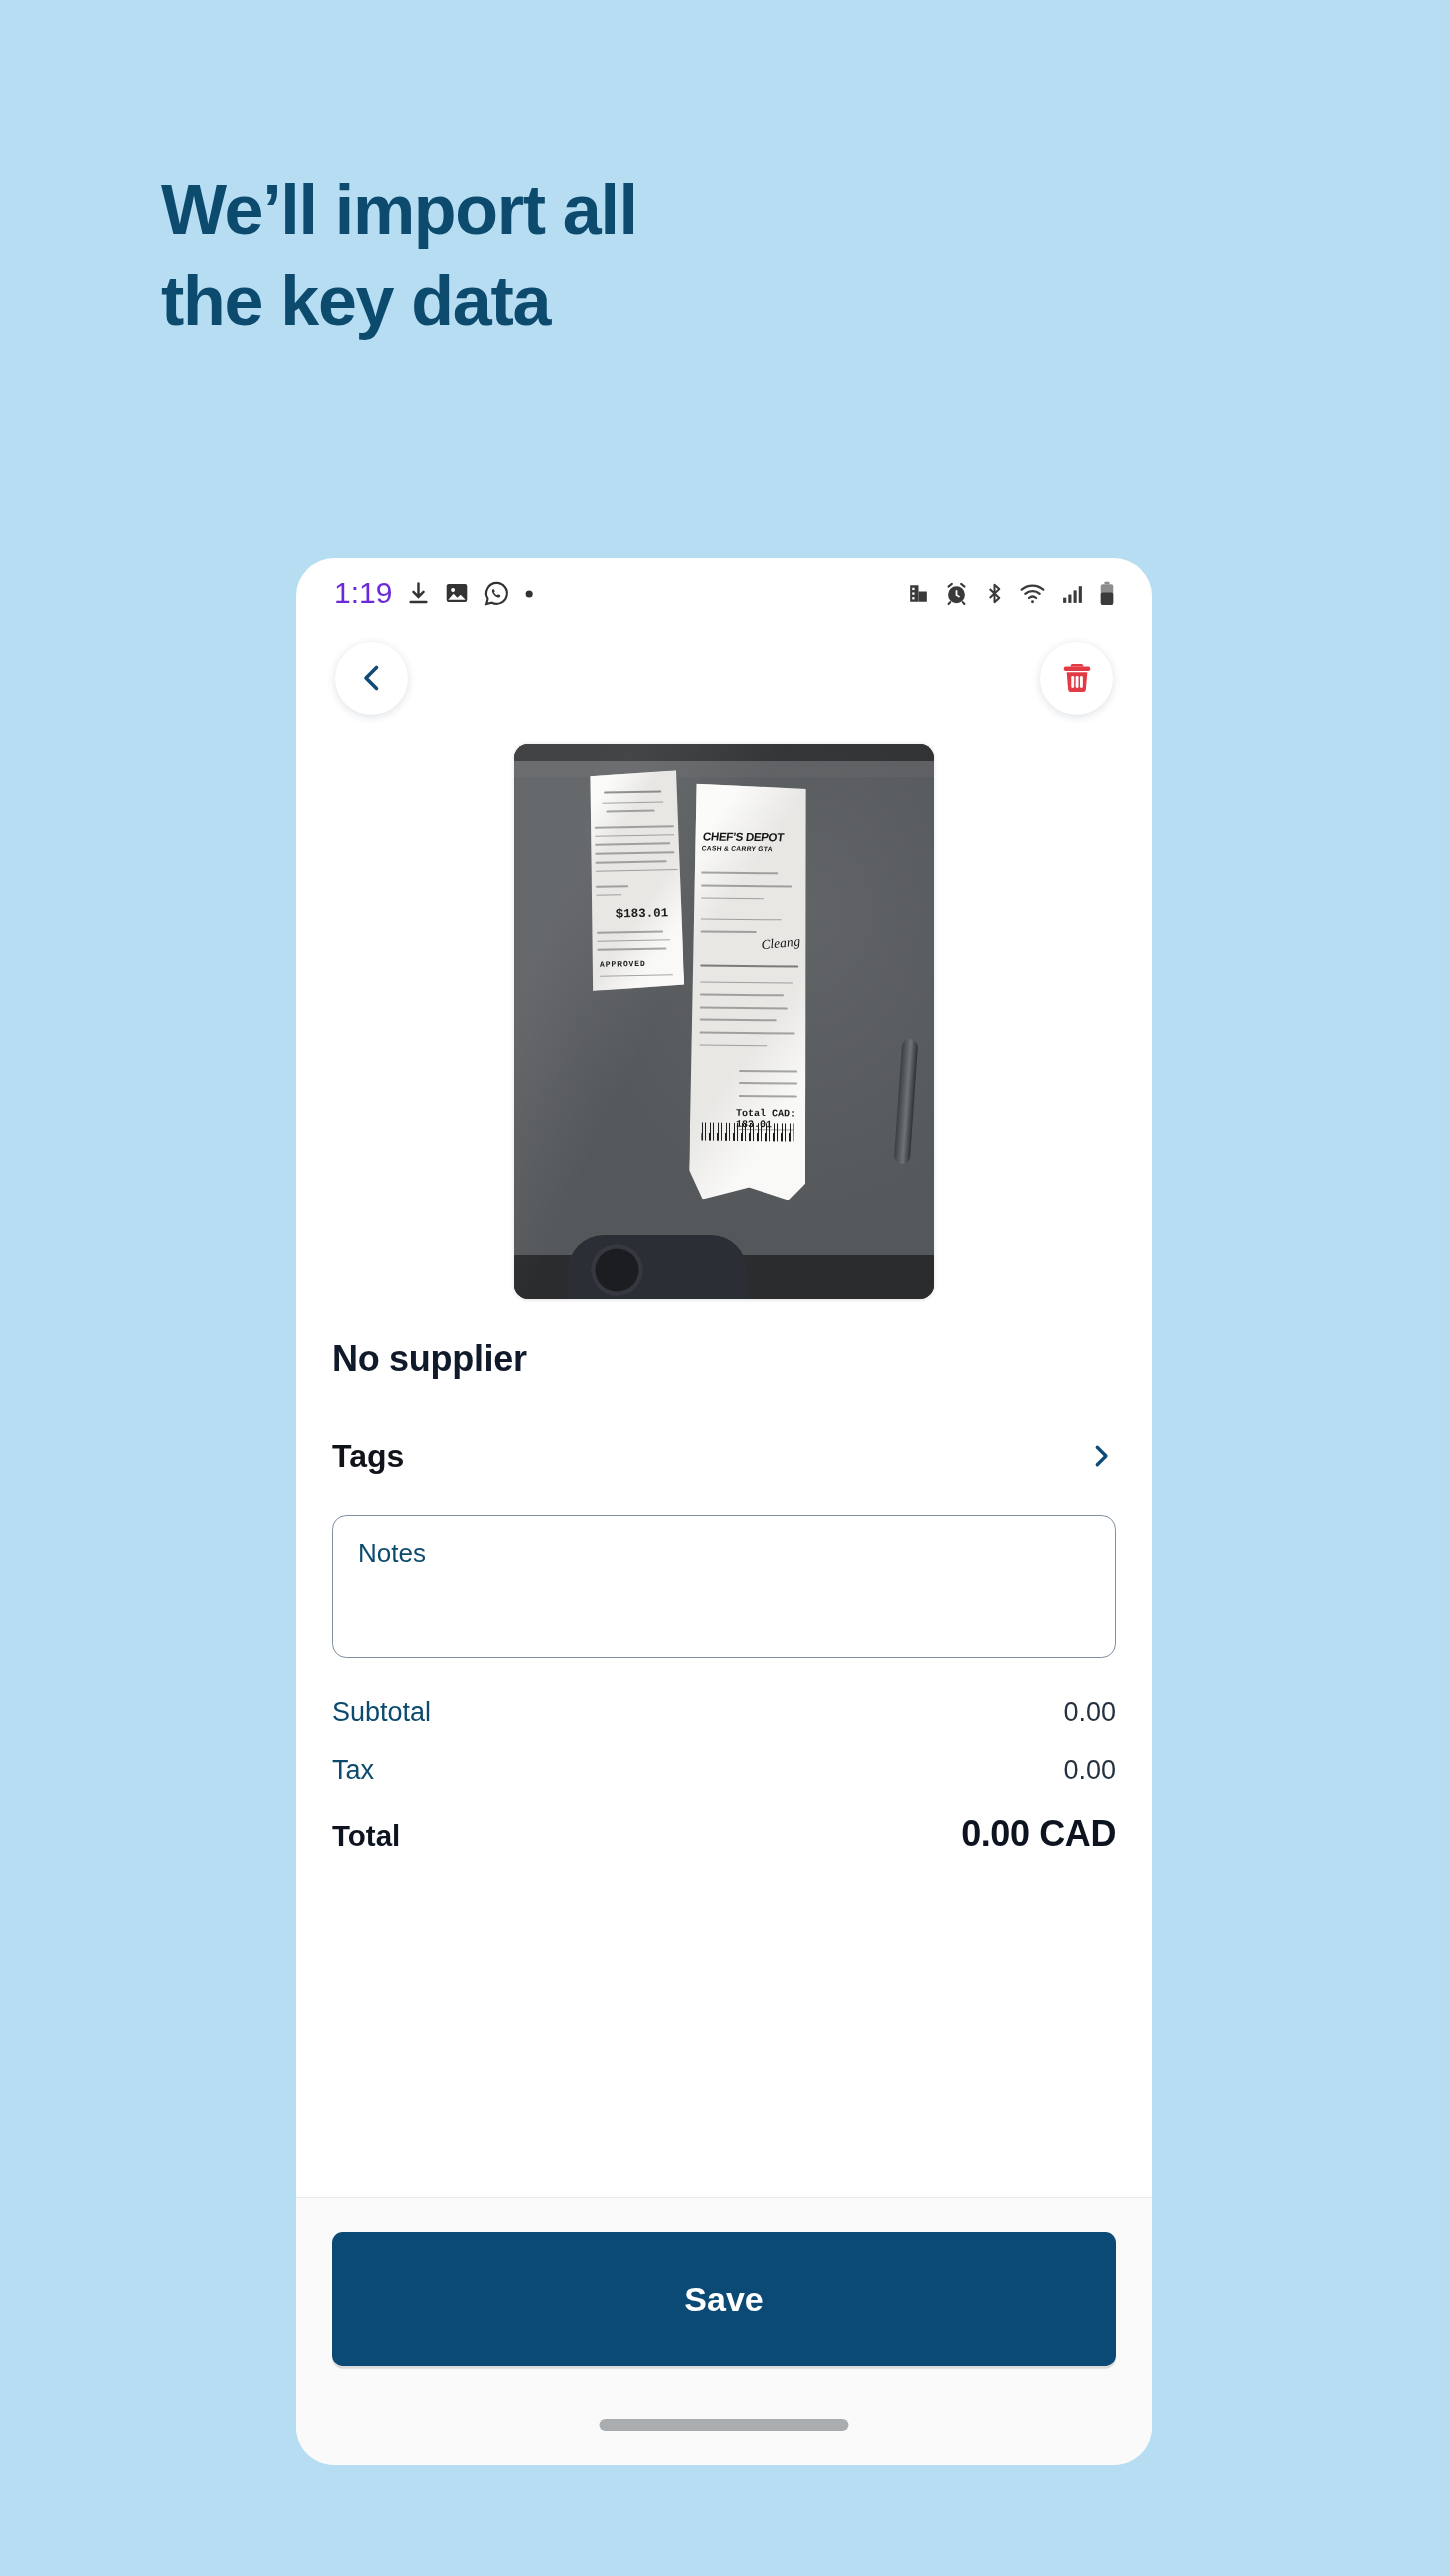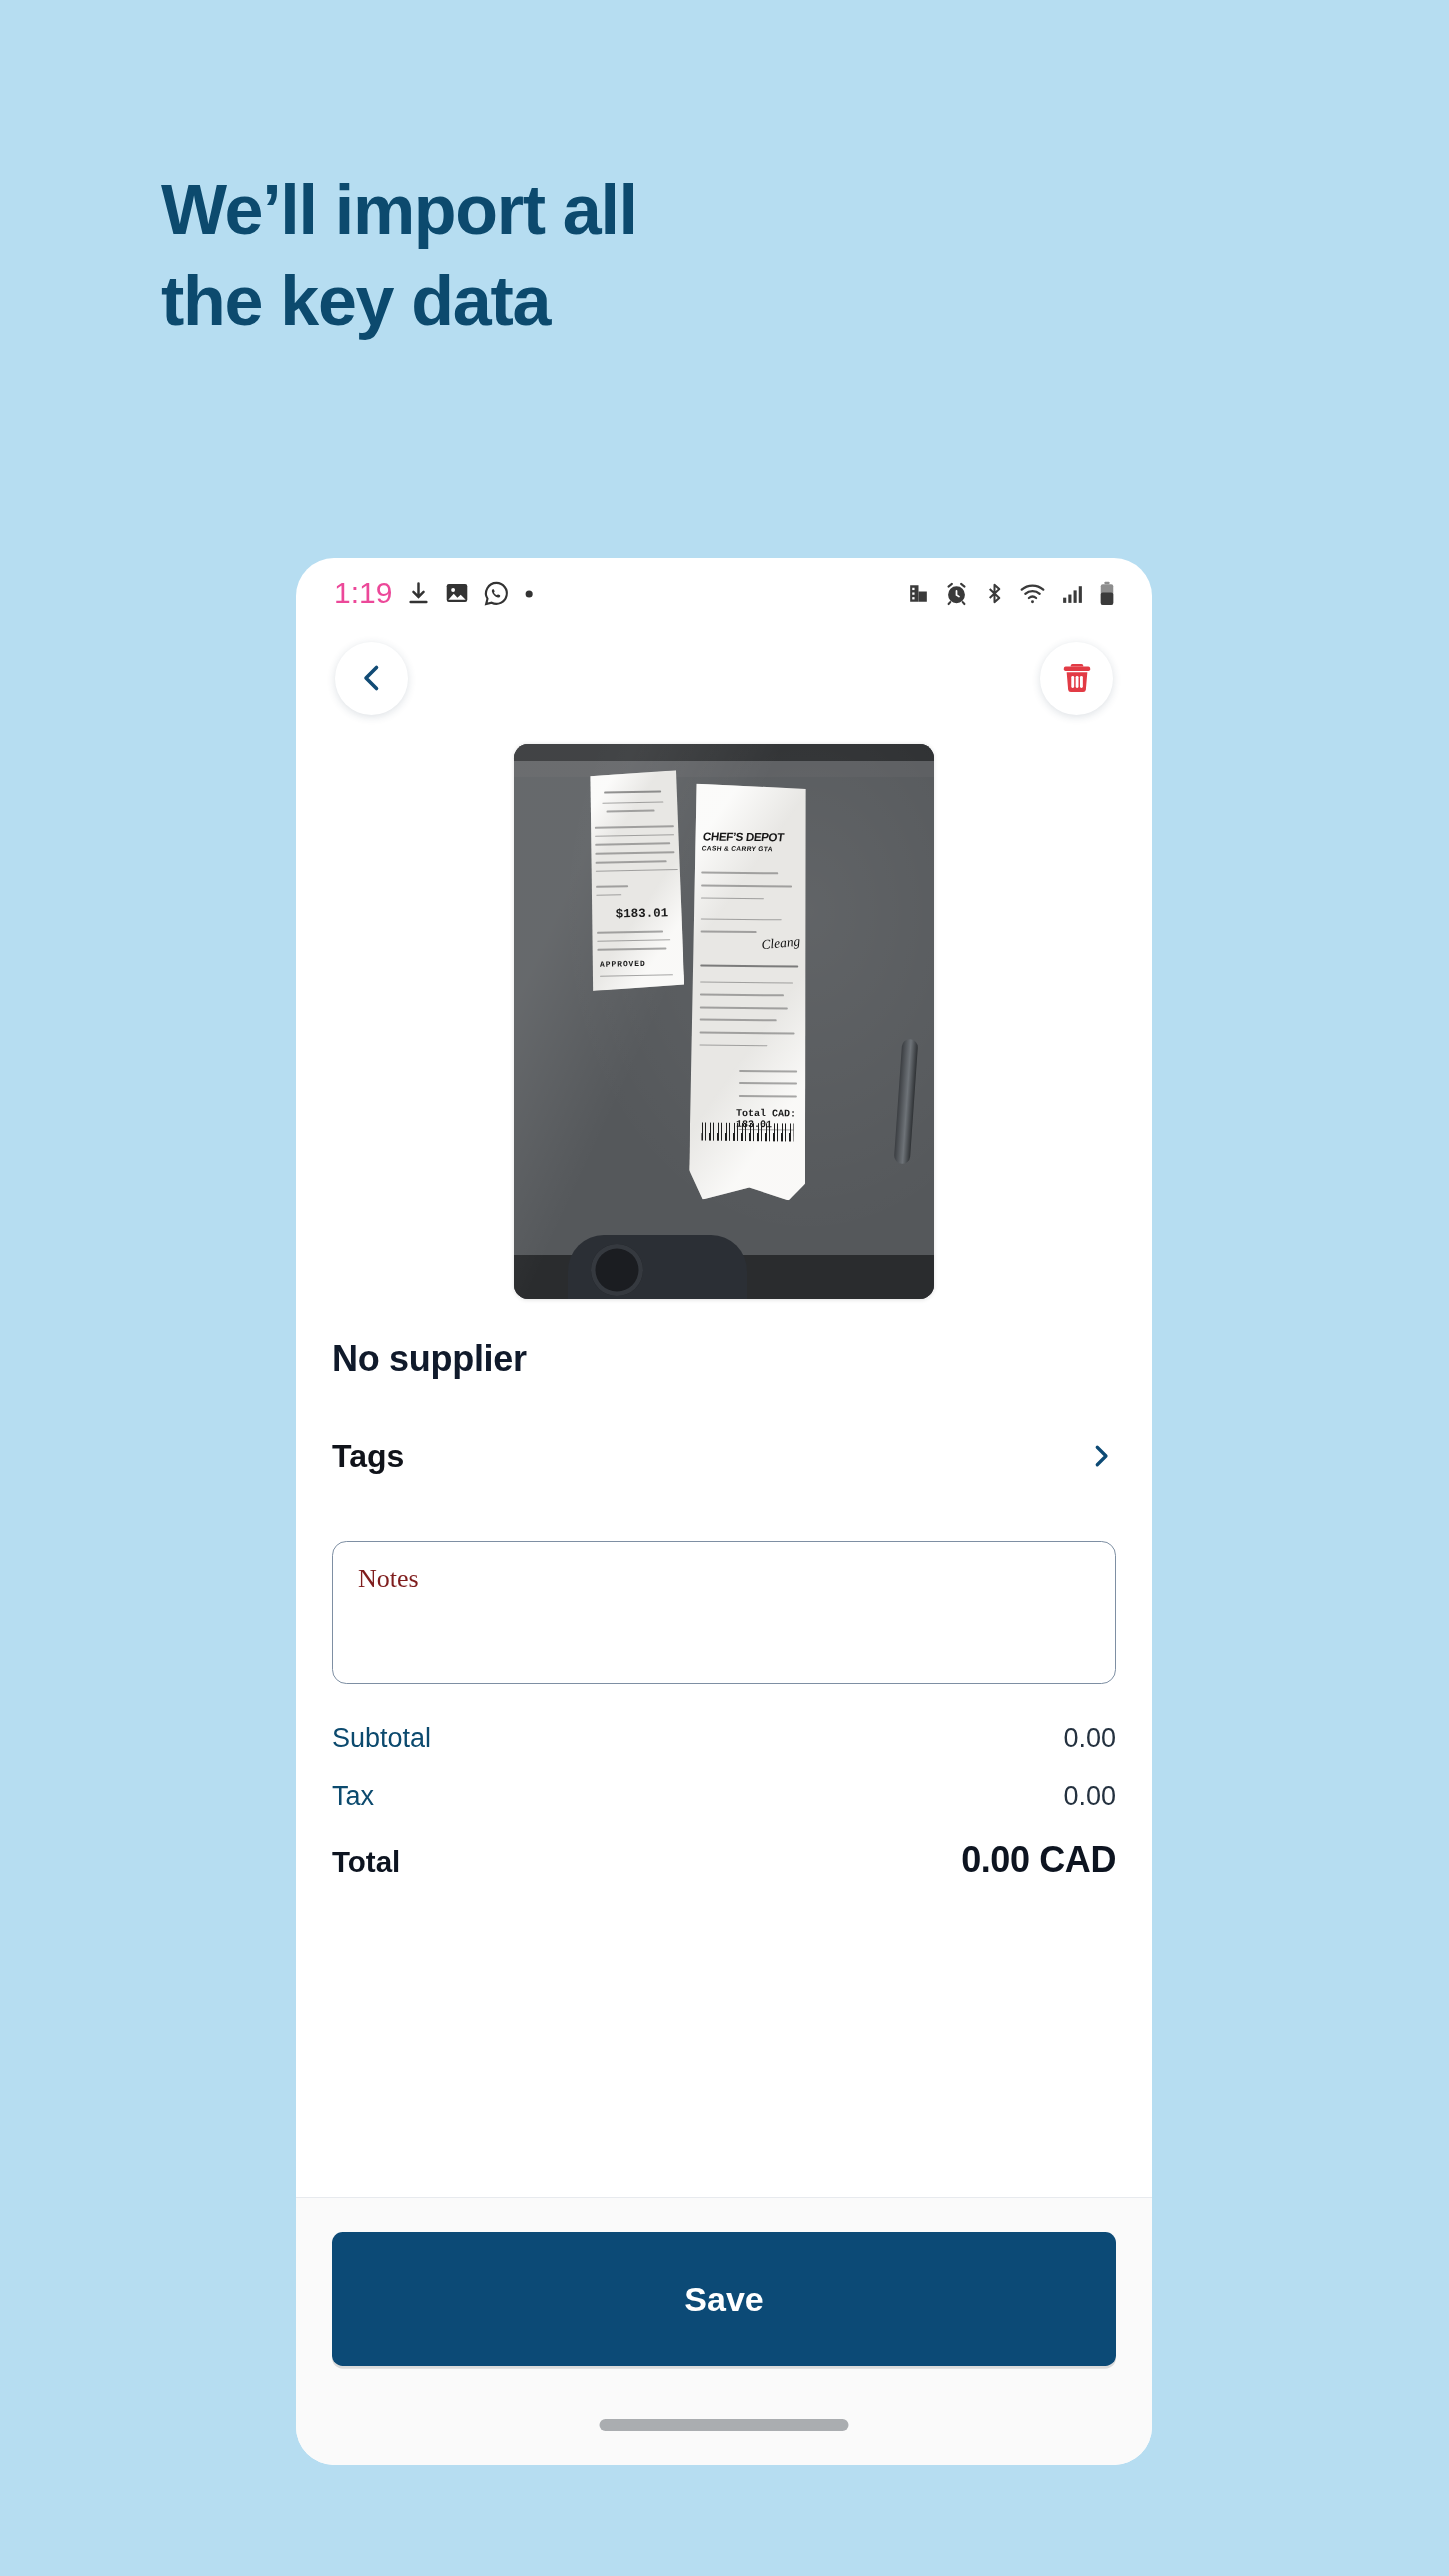--- a/index.html
+++ b/index.html
@@ -40,21 +40,21 @@
   
   .statusbar{
     height:70px;
     flex:0 0 70px;
     display:flex;
     align-items:center;
     padding:0 36px 0 38px;
     color:#2f2f2f;
   }
   .sb-left{ display:flex; align-items:center; gap:12.5px; }
-  .sb-time{ font-size:30px; letter-spacing:0px; color:#ec4899; }
+  .sb-time{ font-size:30px; letter-spacing:0px; color:#6d28d9; }
   .sb-right{ margin-left:auto; display:flex; align-items:center; gap:13.4px; }
   .sb-ic{ display:block; }
 
   
   .navrow{
     flex:0 0 100px;
     display:flex;
     align-items:center;
     justify-content:space-between;
     padding:0 39px;
@@ -179,29 +179,28 @@
   
   .tags-row{
     margin-top:43px;
     height:66px;
     display:flex; align-items:center; justify-content:space-between;
   }
   .tags-label{ font-size:32px; font-weight:bold; color:#10131a; }
 
   
   .notes{
-    margin-top:52px;
+    margin-top:26px;
     height:143px;
     border:1.4px solid #7e8fa3;
     border-radius:14.3px;
     padding:21.5px 25px;
     font-size:26px;
-    color:#7f1d1d;
+    color:#0c4a6e;
     background:#fff;
-    font-family:Liberation Serif, serif;
   }
 
   
   .totals{ margin-top:39px; }
   .trow{
     display:flex; align-items:baseline; justify-content:space-between;
     margin-bottom:27px;
   }
   .trow .k{ font-size:27px; color:#0c4a6e; }
   .trow .v{ font-size:27px; color:#24313f; }

